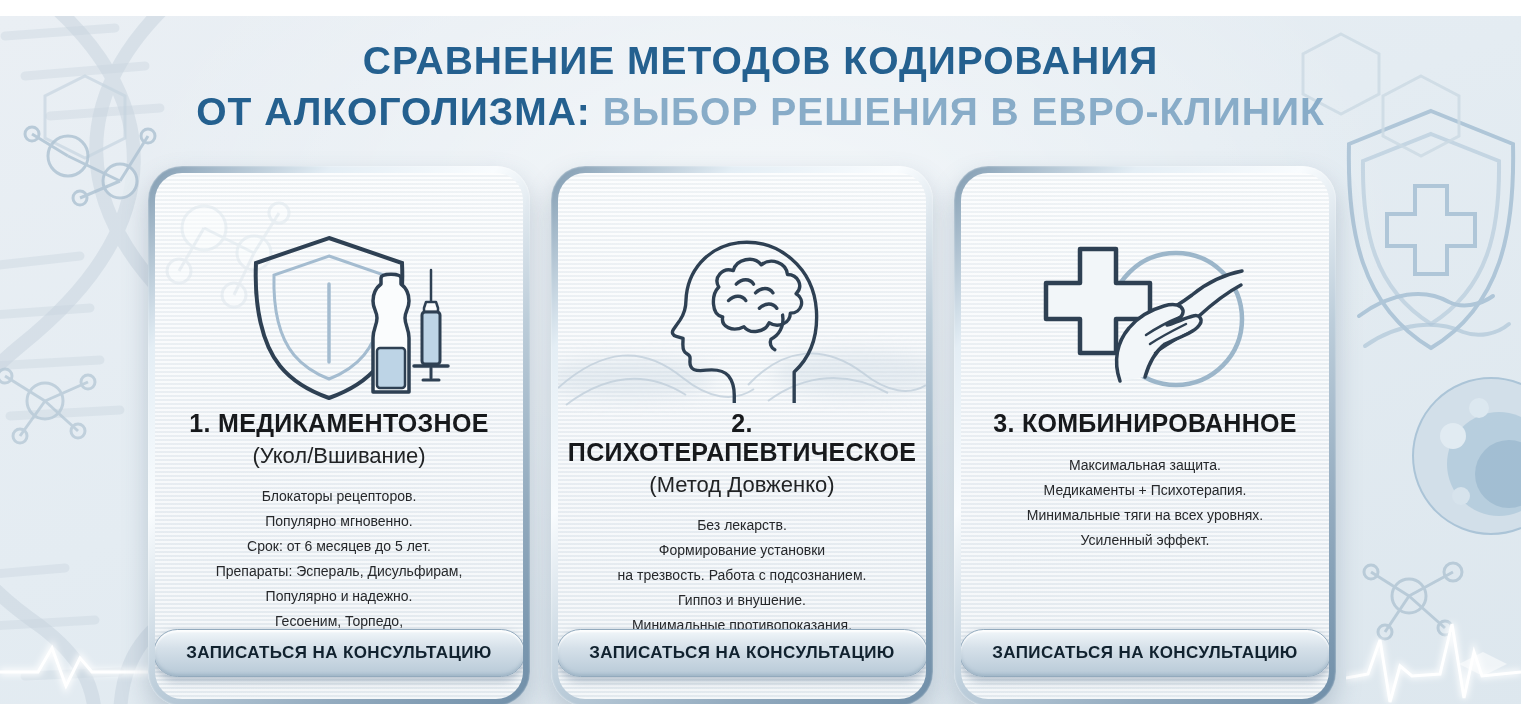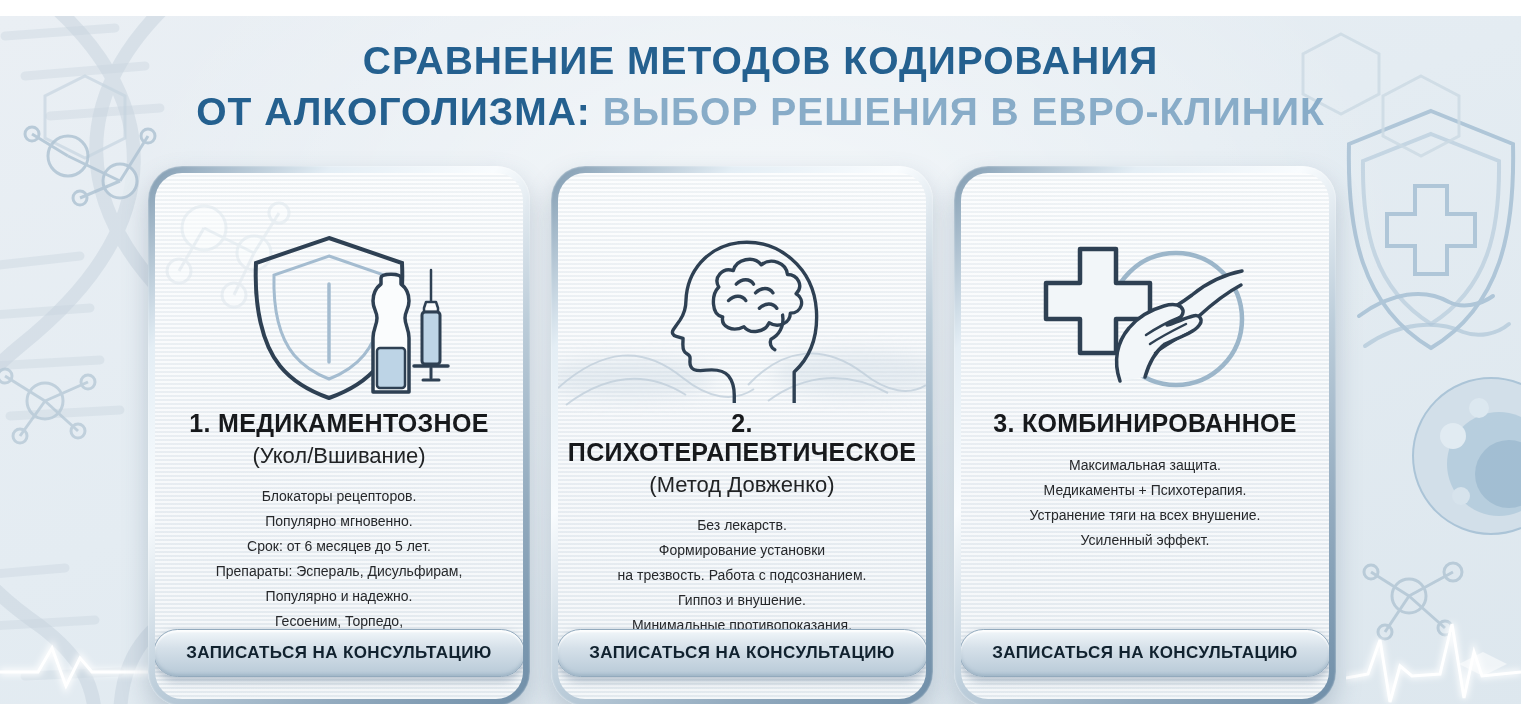--- a/index.html
+++ b/index.html
@@ -275,21 +275,21 @@
             <path d="M92,144 C85,124 89,105 101,91 C109,81 122,73 136,69 C143,67 149,67 153,70 C157,74 155,80 148,83 L139,88 C147,86 157,81 165,79 C171,77 175,82 172,87 C169,93 158,98 148,102 L137,107 C128,114 121,126 117,140" fill="#f2f6f9" stroke="#2e4053" stroke-width="3.5" stroke-linejoin="round" stroke-linecap="round"></path>
             <path d="M118,98 C130,90 142,84 152,80" stroke="#2e4053" stroke-width="2.5" stroke-linecap="round"></path>
             <path d="M122,107 C134,99 148,92 158,87" stroke="#2e4053" stroke-width="2.5" stroke-linecap="round"></path>
             <path d="M127,116 C139,108 152,100 162,95" stroke="#2e4053" stroke-width="2.5" stroke-linecap="round"></path>
           </svg>
         </div>
         <h2 class="card-title">3. КОМБИНИРОВАННОЕ</h2>
         <div class="card-body">
             <div>Максимальная защита.</div>
             <div>Медикаменты + Психотерапия.</div>
-            <div>Устранение тяги на всех внушение.</div>
+            <div>Минимальные тяги на всех уровнях.</div>
             <div>Усиленный эффект.</div>
           </div>
         <button class="cta">ЗАПИСАТЬСЯ НА КОНСУЛЬТАЦИЮ</button>
       </div>
     </div>
 
   </div>
 </div>
 
 </body></html>

